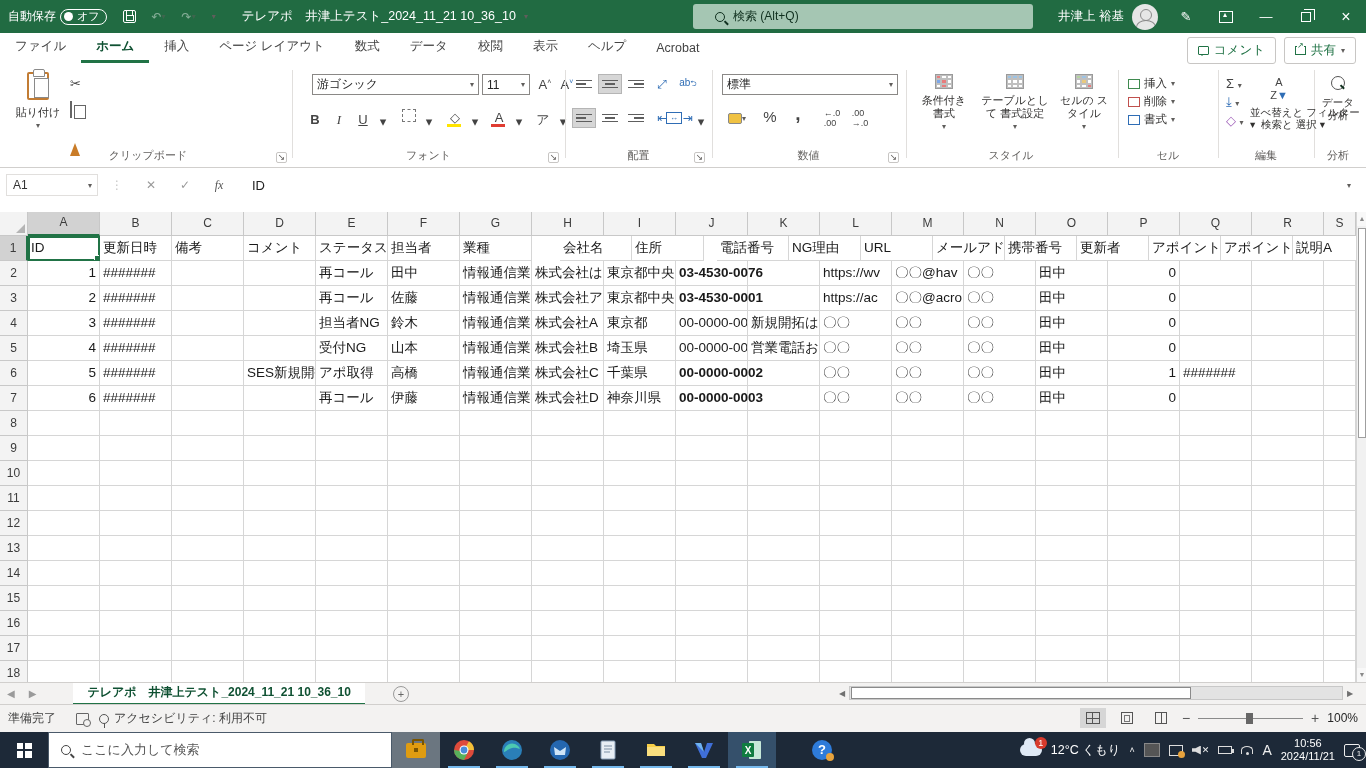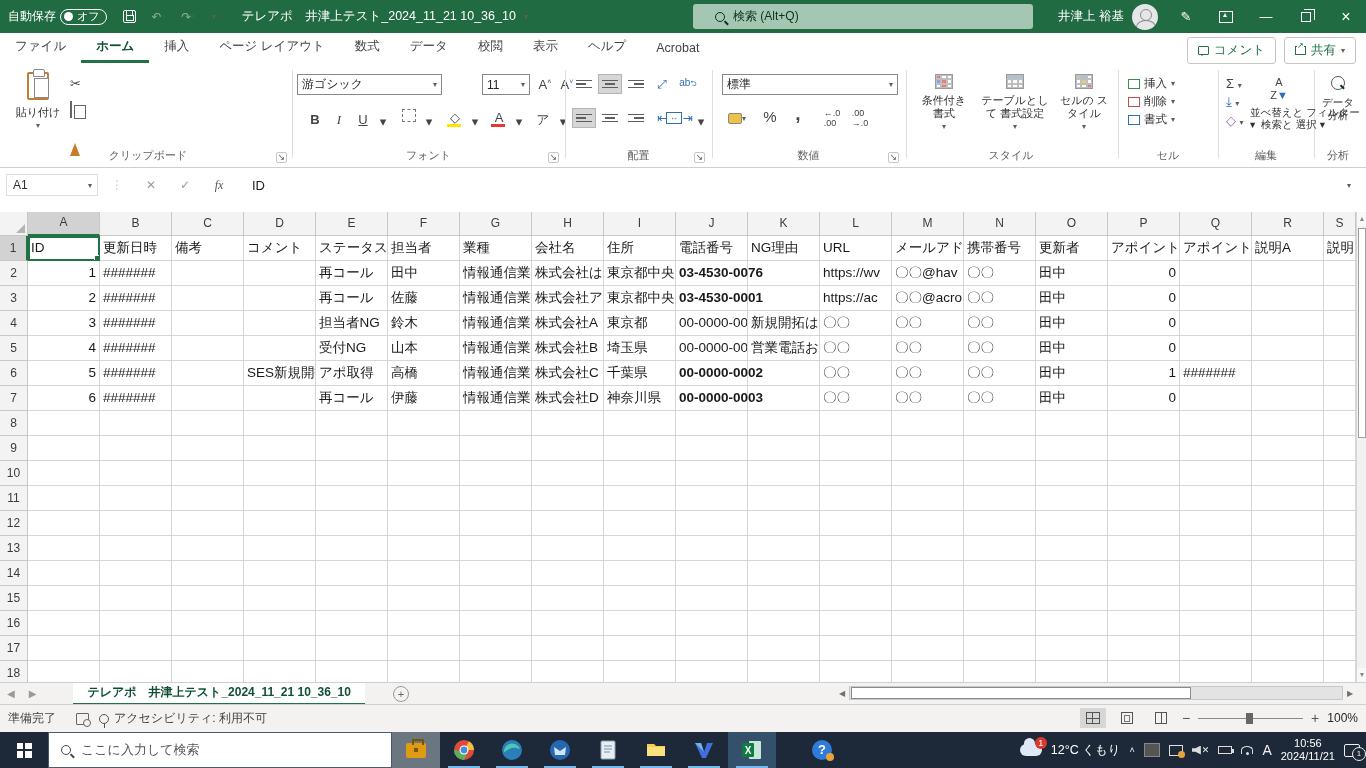--- a/index.html
+++ b/index.html
@@ -243,21 +243,21 @@
       <span style="margin-top:6px">貼り付け</span>
       <span class="chev">▾</span>
     </div>
     <div class="mini" style="left:70px;top:12px">✂</div>
     <div class="mini" style="left:70px;top:38px"><span class="copy-ic"></span></div>
     <div class="mini" style="left:70px;top:64px"><span class="brush-ic"></span></div>
     <div class="rgroup-label" style="left:8px;width:280px">クリップボード</div>
     <div class="launcher" style="left:276px">↘</div>
     <div class="vdiv" style="left:292px"></div>
 
-    <div class="combo" style="left:297px;top:10px;width:145px">
+    <div class="combo" style="left:312px;top:10px;width:167px">
         <span>游ゴシック</span>
         <span class="chev">▾</span>
       </div>
     <div class="combo" style="left:482px;top:10px;width:48px">
         <span>11</span>
         <span class="chev">▾</span>
       </div>
     <div class="fontbtn" style="left:534px;top:8px">A<sup style="font-size:7px">˄</sup></div>
     <div class="fontbtn" style="left:556px;top:8px">A<sup style="font-size:7px;color:#2f6db5">˅</sup></div>
     <div class="fontbtn" style="left:304px;top:46px;font-weight:bold">B</div>
@@ -484,23 +484,23 @@
       </div>
       <div class="grow">
         <div class="rowhead sel">1</div>
         <div class="cell selcell" style="width: 72px;">ID</div>
         <div class="cell" style="width: 72px;">更新日時</div>
         <div class="cell" style="width: 72px;">備考</div>
         <div class="cell" style="width: 72px;">コメント</div>
         <div class="cell" style="width: 72px;">ステータス</div>
         <div class="cell" style="width: 72px;">担当者</div>
         <div class="cell" style="width: 72px;">業種</div>
-        <div class="cell" style="width: 72px;">会社名</div>
+        <div class="cell" style="width: 72px; margin-left: 28px;">会社名</div>
         <div class="cell" style="width: 72px;">住所</div>
-        <div class="cell" style="width: 72px;">電話番号</div>
+        <div class="cell" style="width: 72px; margin-left: 13px;">電話番号</div>
         <div class="cell" style="width: 72px;">NG理由</div>
         <div class="cell" style="width: 72px;">URL</div>
         <div class="cell" style="width: 72px;">メールアドレス</div>
         <div class="cell" style="width: 72px;">携帯番号</div>
         <div class="cell" style="width: 72px;">更新者</div>
         <div class="cell" style="width: 72px;">アポイント</div>
         <div class="cell" style="width: 72px;">アポイント</div>
         <div class="cell" style="width: 72px;">説明A</div>
         <div class="cell" style="width: 32px;">説明B</div>
       </div>

